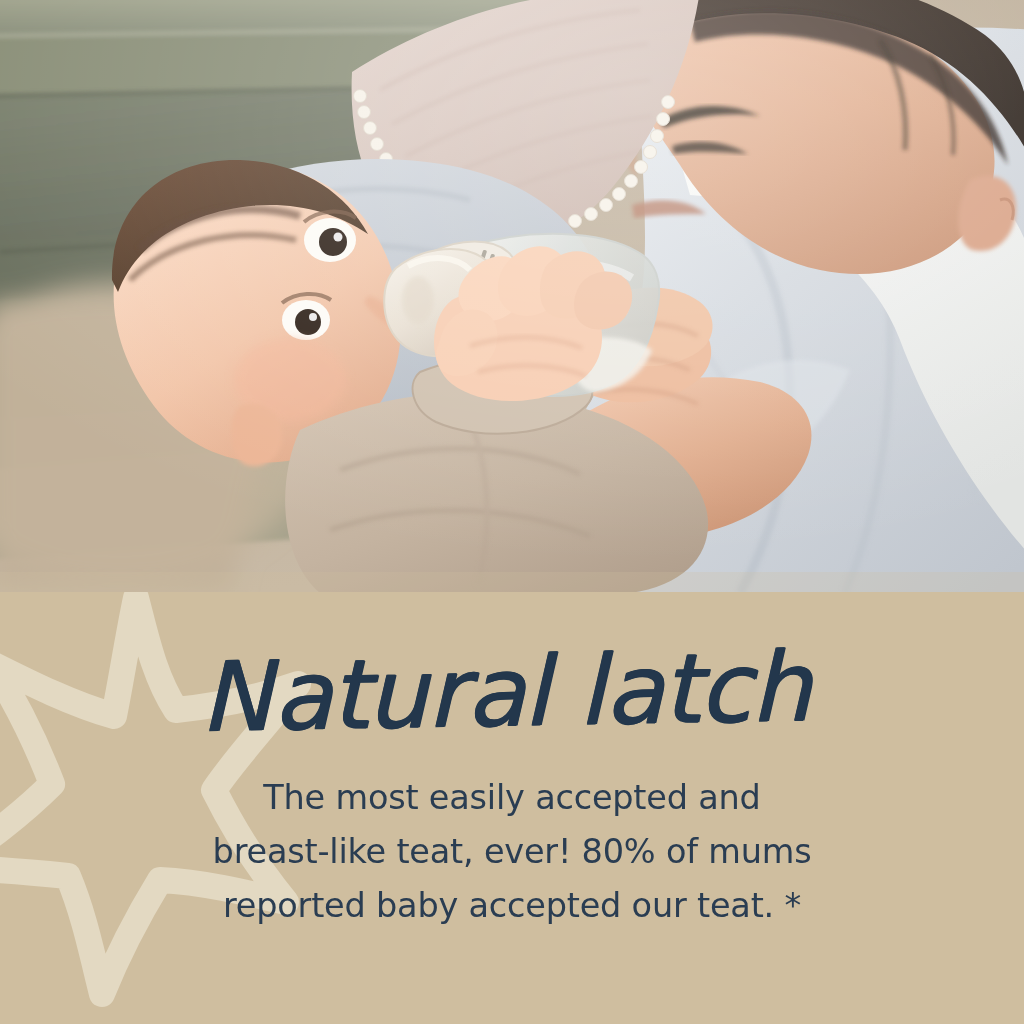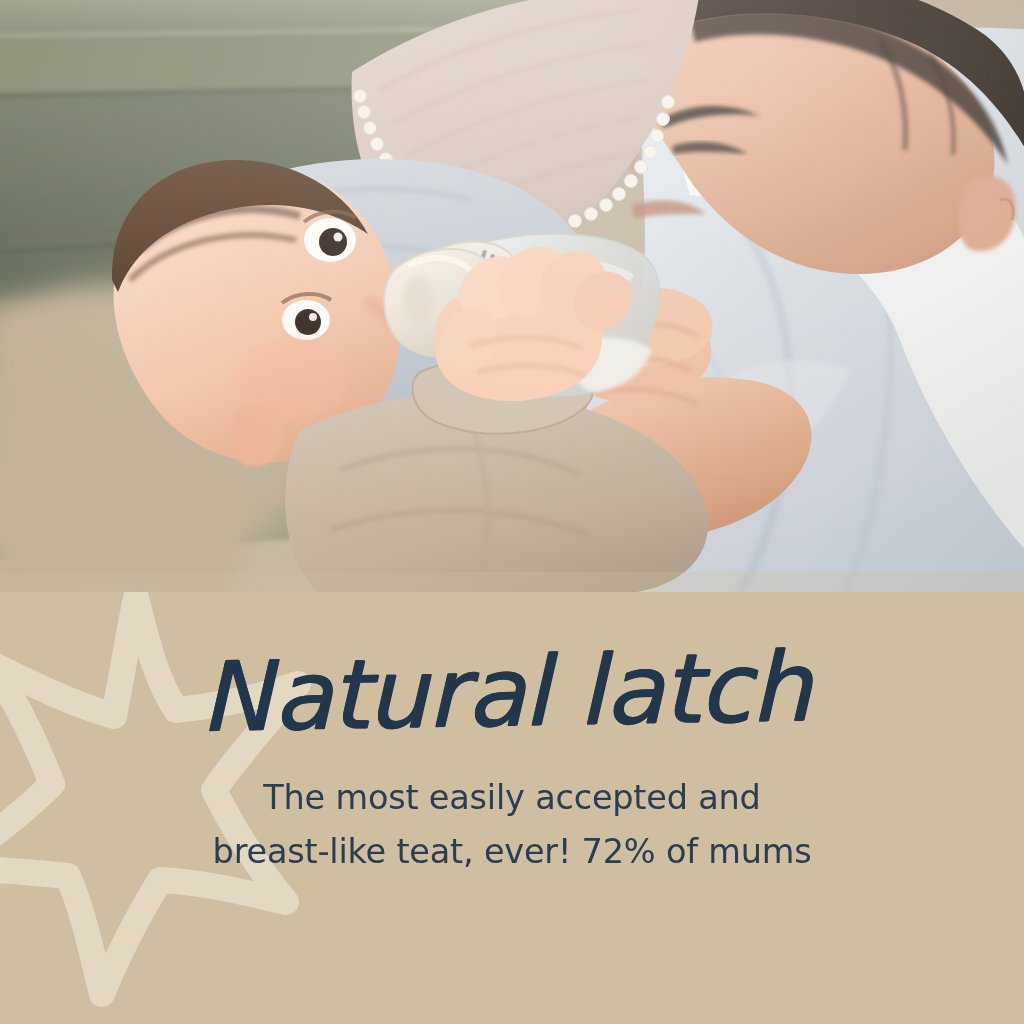--- a/index.html
+++ b/index.html
@@ -417,18 +417,19 @@
                  C44,262 80,236 112,204 C96,162 76,122 52,84
                  C92,104 132,124 174,136 C182,96 188,56 196,18 Z" fill="none" stroke="#E3D9C2" stroke-width="26" stroke-linejoin="round" stroke-linecap="round"></path>
       </svg>
     </div>
 
     <div class="panel-content">
       <div class="headline">Natural latch</div>
 
       <div class="subcopy">
         <span class="line">The most easily accepted and</span>
-        <span class="line">breast-like teat, ever! 72% of mums</span>
+        <span class="line">breast-like teat, ever! 80% of mums</span>
+        <span class="line">reported baby accepted our teat. *</span>
       </div>
     </div>
   </div>
 
 </div>
 
 </body></html>

